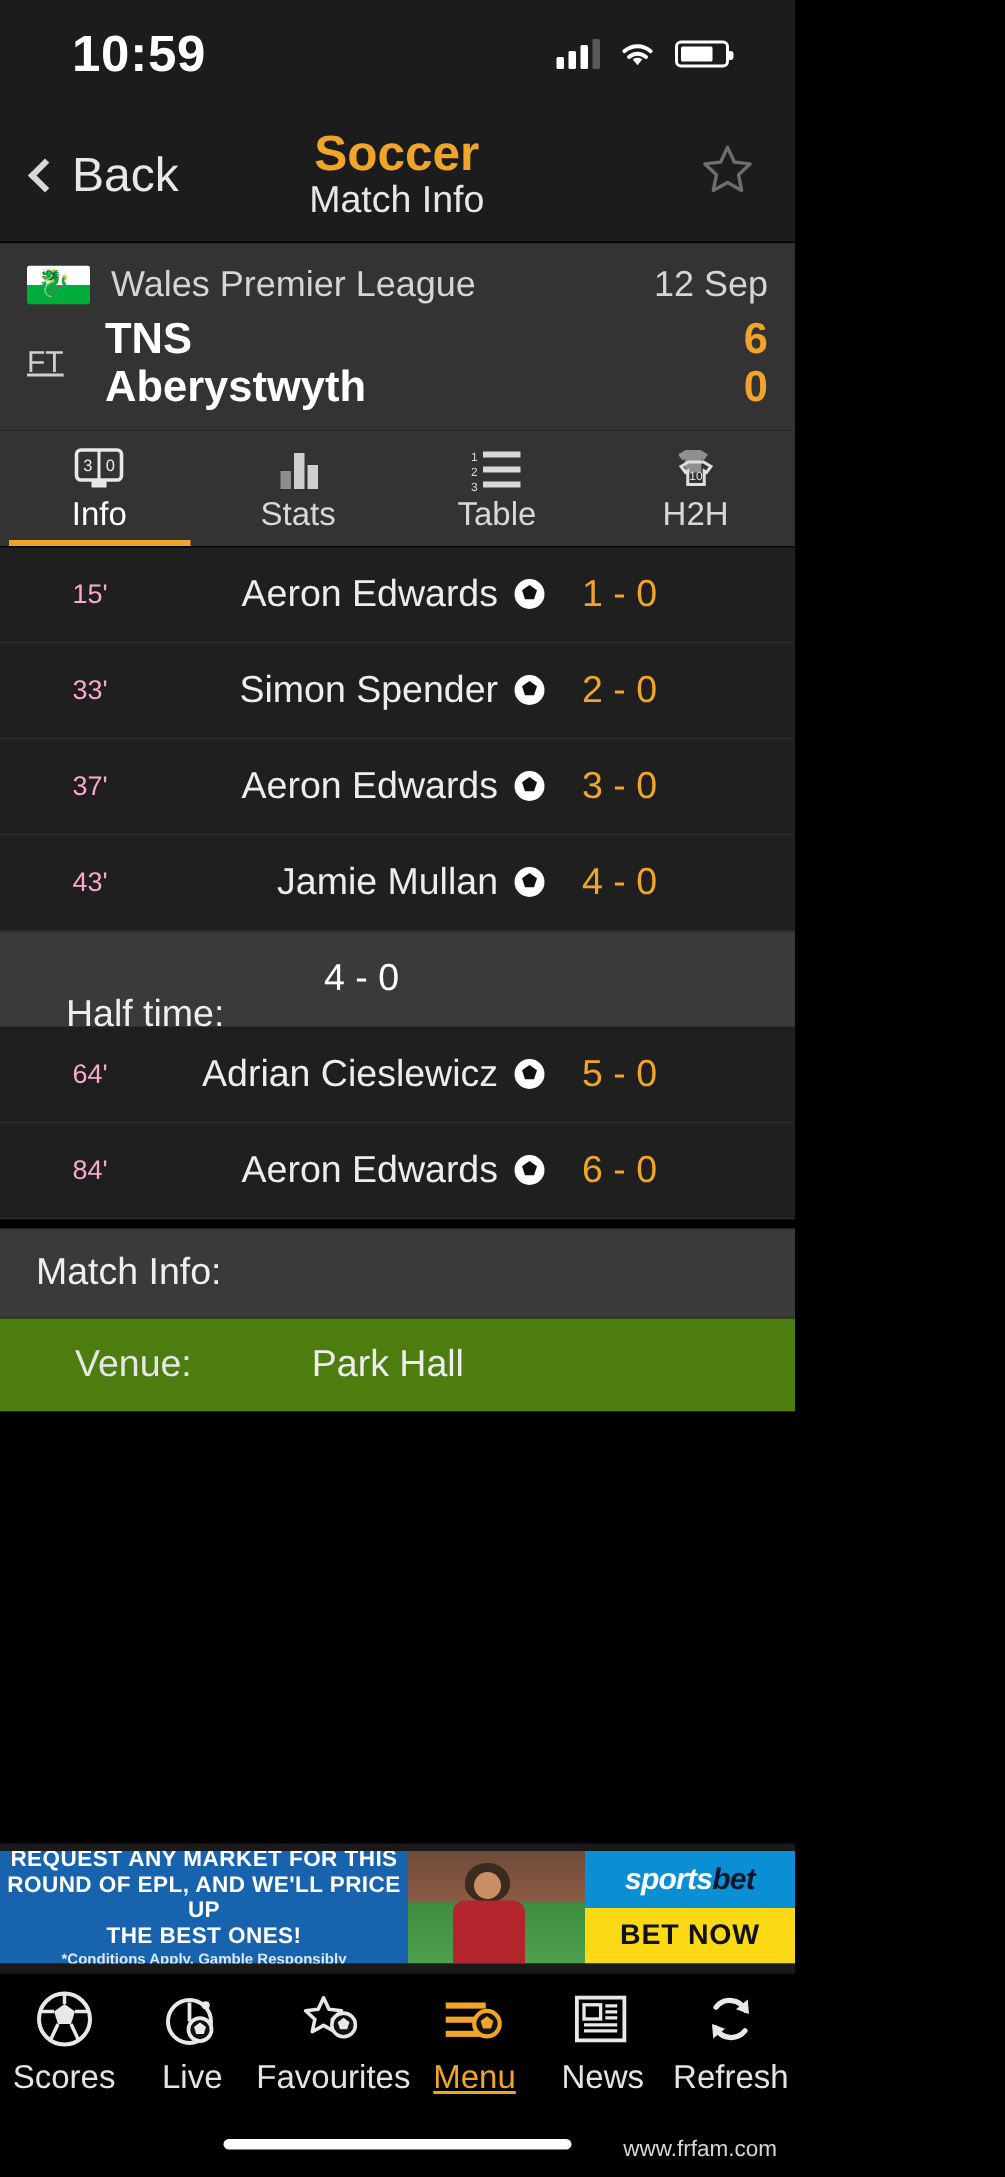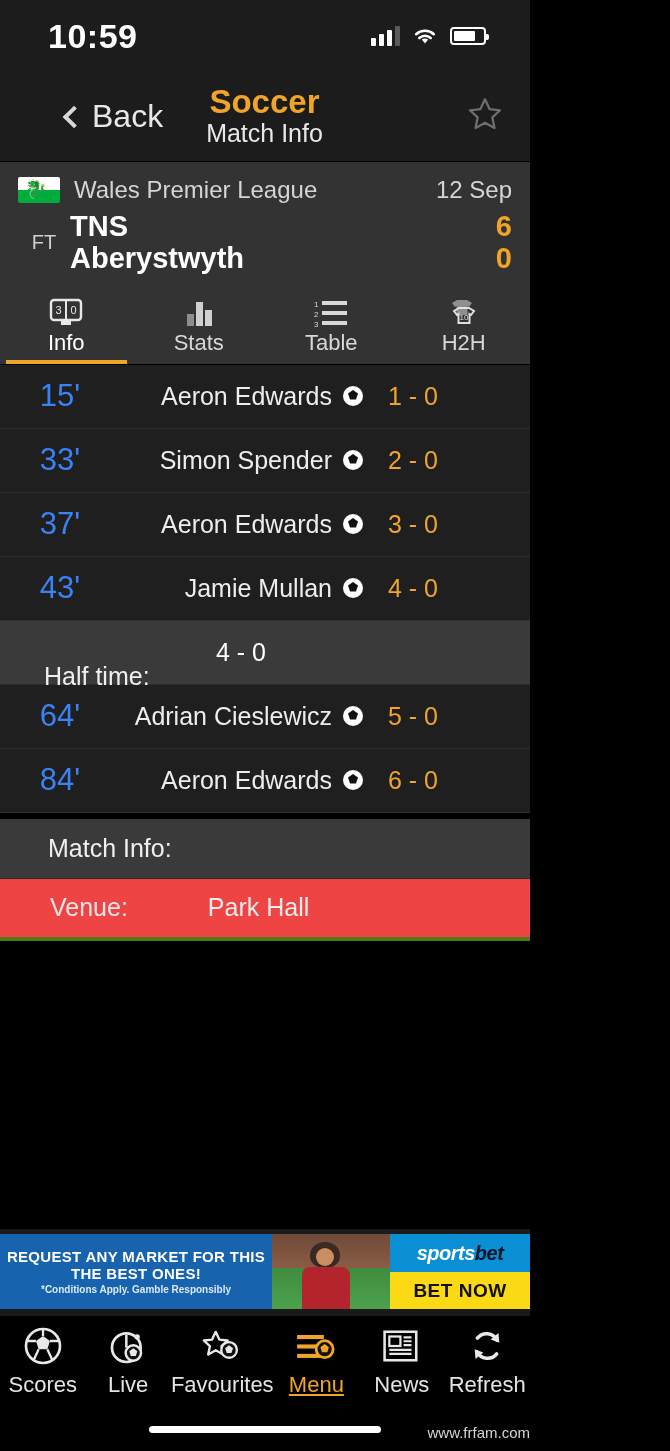--- a/index.html
+++ b/index.html
@@ -25,75 +25,74 @@
   .bars i:nth-child(3){height:16px;} .bars i:nth-child(4){height:20px;background:#5a5a5a;}
   .batt { width:36px; height:18px; border:2px solid #fff; border-radius:4px; position:relative; padding:2px; }
   .batt::after{content:"";position:absolute;right:-5px;top:5px;width:3px;height:6px;background:#fff;border-radius:0 2px 2px 0;}
   .batt span{display:block;height:100%;width:75%;background:#fff;border-radius:1px;}
 
   
   .navbar {
     height:90px; background:#1c1c1c;
     display:flex; align-items:center; position:relative;
     border-bottom:1px solid #000;
-    padding-left:44px;
   }
   .back { display:flex; align-items:center; gap:10px; padding-left:16px; cursor:pointer; }
   .chev { width:16px; height:16px; border-left:4px solid #d8d8d8; border-bottom:4px solid #d8d8d8;
           transform:rotate(45deg); margin-left:6px; }
   .back-label { color:#e8e8e8; font-size:32px; }
   .nav-title { position:absolute; left:0; right:1px; text-align:center; pointer-events:none; }
   .nav-title .t1 { color:#f0a52a; font-size:33px; font-weight:bold; display:block; line-height:1.05; }
   .nav-title .t2 { color:#e8e8e8; font-size:25px; display:block; line-height:1.15; }
   .star-btn { margin-left:auto; padding-right:24px; cursor:pointer; }
 
   
   .match-head { background:#333333; padding:10px 18px 12px 18px; }
   .league-row { display:flex; align-items:center; height:36px; }
   .flag { width:42px; height:26px; position:relative; border-radius:2px; overflow:hidden; flex:none; }
   .flag .w { position:absolute; top:0; left:0; right:0; height:50%; background:#ffffff; }
   .flag .g { position:absolute; bottom:0; left:0; right:0; height:50%; background:#00ad3b; }
   .flag .d { position:absolute; left:6px; top:3px; font-size:19px; color:#d0202f; line-height:1; }
   .league-name { color:#d5d5d5; font-size:24px; margin-left:14px; }
   .match-date { margin-left:auto; color:#d5d5d5; font-size:24px; }
   .score-row { display:flex; align-items:center; margin-top:2px; }
-  .ft { color:#cfcfcf; font-size:20px; width:52px; text-align:center; flex:none; }
+  .ft { color:#cfcfcf; font-size:20px; width:52px; text-align:left; flex:none;text-decoration:underline; }
   .teams { flex:1; }
   .team { color:#ffffff; font-size:29px; font-weight:bold; line-height:1.12; }
   .scores { text-align:right; flex:none; }
   .sc { color:#f0a52a; font-size:29px; font-weight:bold; line-height:1.12; }
 
   
   .tabs { display:flex; background:#333333; height:78px; border-bottom:1px solid #000; }
   .tab { flex:1; display:flex; flex-direction:column; align-items:center; justify-content:center;
          position:relative; cursor:pointer; gap:2px; }
   .tab .ic { height:34px; display:flex; align-items:flex-end; }
   .tab .lb { color:#d8d8d8; font-size:22px; }
   .tab.active .lb { color:#ffffff; }
   .tab.active::after { content:""; position:absolute; left:6px; right:6px; bottom:0;
                        height:4px; background:#f0a52a; }
 
   
   .events { background:#000; }
   .ev { height:64px; display:flex; align-items:center; background:#1f1f1f;
         border-bottom:1px solid #2e2e2e; }
-  .ev .min { width:120px; text-align:center; color:#3b82f6; font-size:31px; flex:none; }
+  .ev .min { width:120px; text-align:center; color:#f9a8d4; font-size:18px; flex:none; }
   .ev .who { flex:1; text-align:right; color:#ededed; font-size:25px; padding-right:4px; }
   .ev .ball { width:34px; flex:none; display:flex; align-items:center; justify-content:center; }
   .ev .res { width:160px; padding-left:18px; color:#f0a52a; font-size:25px; flex:none; }
   .ev.half { background:#3a3a3a; }
   .ev.half .ht-label { padding-left:44px; color:#efefef; font-size:25px;margin-top:48px; }
   .ev.half .ht-score { margin-left:auto; width:314px; color:#ffffff; font-size:25px; }
 
   
   .gap { height:6px; background:#000; }
   .info-head { height:60px; background:#3a3a3a; display:flex; align-items:center;
-               padding-left:48px; color:#efefef; font-size:25px; border-bottom:1px solid #2a2a2a; }
-  .info-row { height:62px; background:#ef4444; display:flex; align-items:center;
-              border-bottom:4px solid #4d7c0f; }
+               padding-left:24px; color:#efefef; font-size:25px; border-bottom:1px solid #2a2a2a; }
+  .info-row { height:62px; background:#4d7c0f; display:flex; align-items:center;
+              border-bottom:1px solid #4d7c0f; }
   .info-row .k { padding-left:50px; color:#e6e6e6; font-size:25px; }
   .info-row .v { margin-left:80px; color:#ededed; font-size:25px; }
 
   
   .ad-wrap { height:86px; background:#1a1a1a; display:flex; align-items:center;
              justify-content:center; cursor:pointer; }
   .ad { width:580px; height:75px; display:flex; overflow:hidden; }
   .ad-left { flex:1; background:#1763ad; position:relative; display:flex; flex-direction:column;
              align-items:center; justify-content:center; }
   .ad-left .l1, .ad-left .l2, .ad-left .l3 {
@@ -119,21 +118,21 @@
   
   .bottomnav { height:92px; background:#000; display:flex; 
                border-top:1px solid #1a1a1a; }
   .bn { flex:1; display:flex; flex-direction:column; align-items:center; justify-content:center;
         gap:4px; cursor:pointer; }
   .bn .ic { height:44px; display:flex; align-items:center; }
   .bn .lb { color:#e4e4e4; font-size:22px; }
   .bn.active .lb { color:#f0a52a;text-decoration:underline; }
   .homebar-wrap { height:45px; background:#000; display:flex; align-items:center; justify-content:center; }
   .homebar { width:232px; height:7px; background:#fff; border-radius:4px; }
-  .wm { position:absolute; right:0; bottom:10px; color:#d6d6d6; font-size:15px; }
+  .wm { position:absolute; right:12px; bottom:10px; color:#d6d6d6; font-size:15px; }
 </style>
 </head>
 <body>
 
 <div class="phone">
 
   <div class="statusbar">
     <div class="status-time">10:59</div>
     <div class="status-icons">
       <span class="bars">
@@ -327,20 +326,21 @@
     <span class="k">Venue:</span>
     <span class="v">Park Hall</span>
   </div>
 
   <div style="height:288px;background:#000;"></div>
 
   <div class="ad-wrap">
     <div class="ad">
       <div class="ad-left">
         <div class="l1">REQUEST ANY MARKET FOR THIS</div>
+        <div class="l2">ROUND OF EPL, AND WE'LL PRICE UP</div>
         <div class="l3">THE BEST ONES!</div>
         <div class="fine">*Conditions Apply. Gamble Responsibly</div>
       </div>
       <div class="ad-photo">
         <span class="head"></span>
           <span class="face"></span>
           <span class="body"></span>
       </div>
       <div class="ad-right">
         <div class="ad-brand">

